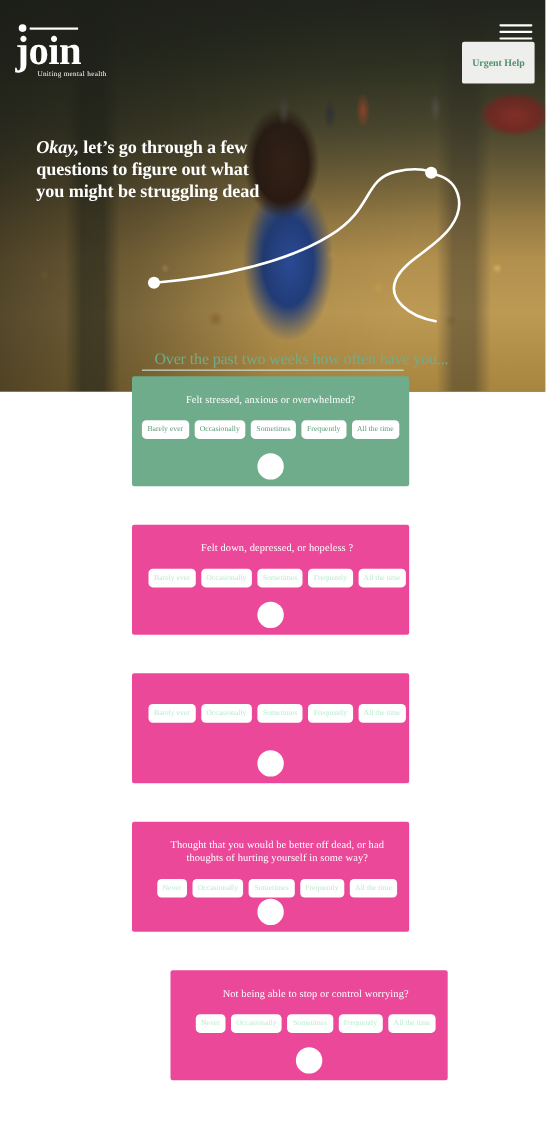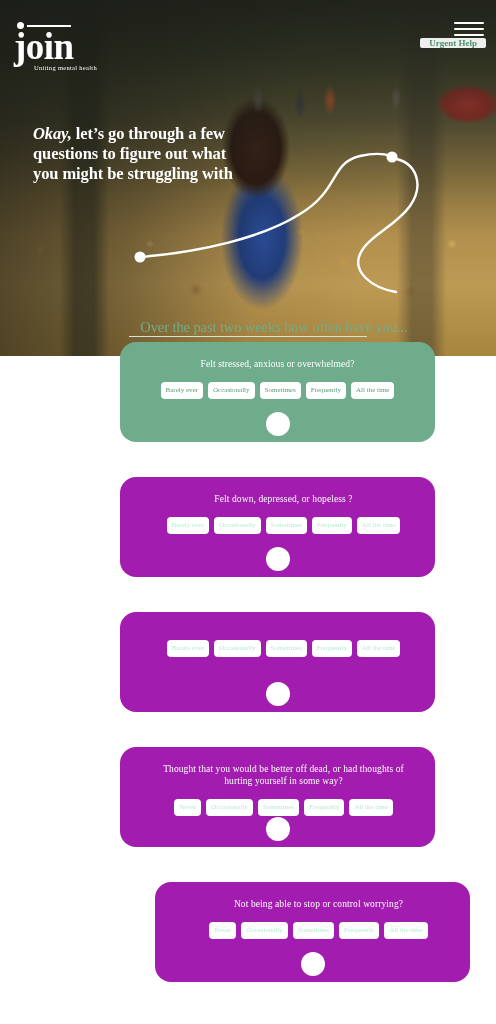--- a/index.html
+++ b/index.html
@@ -103,21 +103,21 @@
     cursor: pointer;
   }
   .menu-btn span {
     display: block; height: 2px; width: 100%;
     background: #ffffff; border-radius: 1px;
   }
 
   .urgent-help {
     position: absolute;
     right: 10px; top: 38px;
-    padding: 0 9px;
+    padding: 14px 9px;
     background: rgba(255,255,255,0.92);
     border-radius: 2px;
     font-family: "Liberation Serif", serif;
     font-size: 9px;
     font-weight: 700;
     color: #4e8f6b;
     cursor: pointer;
     white-space: nowrap;
   }
 
@@ -152,27 +152,27 @@
     position: absolute;
     left: 129px; top: 336px;
     width: 238px; height: 1px;
     background: #cfe7da;
   }
 
   .cards { position: absolute; left: 0; top: 0; width: 496px; }
 
   .qcard {
     position: absolute;
-    width: 315px;
+    width: 252px;
     height: 100px;
-    border-radius: 16px;
+    border-radius: 2px;
     padding-top: 16px;
   }
   .qcard.active { background: #6eac8b; }
-  .qcard.faded  { background: #a21caf; padding-left: 12px; }
+  .qcard.faded  { background: #ec4899; padding-left: 12px; }
 
   .qtext {
     text-align: center;
     font-family: "Liberation Serif", serif;
     font-size: 9.5px;
     line-height: 12px;
     color: #ffffff;
     padding: 0 18px;
     letter-spacing: 0.1px;
   }
@@ -234,21 +234,21 @@
 
     <div class="menu-btn">
       <span></span>
       <span></span>
       <span></span>
     </div>
 
     <div class="urgent-help">Urgent Help</div>
 
     <div class="hero-heading">
-      <em>Okay,</em><span> let’s go through a few questions to figure out what you might be struggling with</span>
+      <em>Okay,</em><span> let’s go through a few questions to figure out what you might be struggling dead</span>
     </div>
   </div>
 
   <div class="section-title">Over the past two weeks how often have you...</div>
   <div class="section-rule"></div>
 
   <div class="cards" id="cards">
       <div class="qcard active" style="top: 342px; left: 120px;">
         <div class="qtext">Felt stressed, anxious or overwhelmed?</div>
         <div class="opts">

